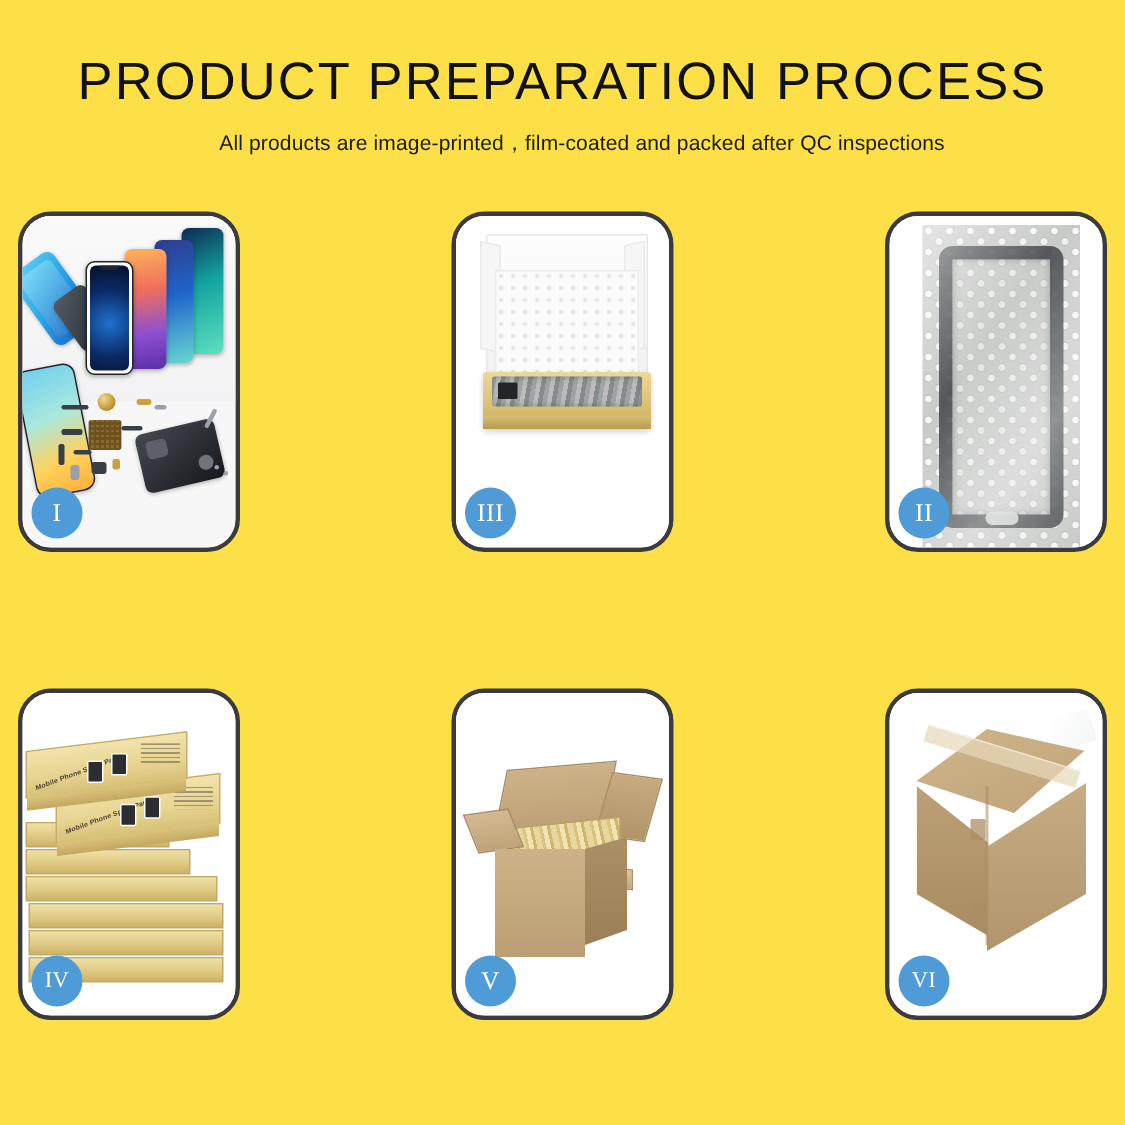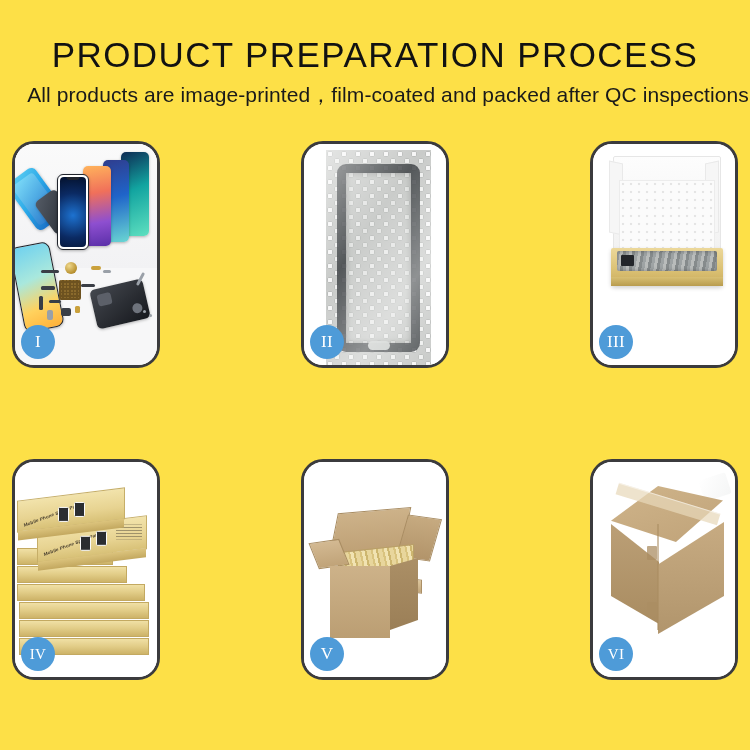--- a/index.html
+++ b/index.html
@@ -31,21 +31,21 @@
     font-size: 35px;
     font-weight: 400;
     letter-spacing: 1.4px;
     color: #121212;
     line-height: 42px;
     white-space: nowrap;
     font-family: "Liberation Sans", sans-serif;
   }
   .subtitle {
     margin-top: 9px;
-    font-size: 21px;
+    font-size: 14px;
     font-weight: 400;
     letter-spacing: 0.1px;
     color: #1a1a1a;
     line-height: 20px;
     white-space: nowrap;
     font-family: "Liberation Sans", sans-serif;
     margin-left: 26px;
   }
 
   
@@ -409,41 +409,41 @@
         <div class="chip gold" style="left:60px;top:162px;width:5px;height:7px;"></div>
         <div class="chip" style="left:66px;top:140px;width:14px;height:3px;"></div>
         <div class="chip silver" style="left:124px;top:128px;width:3px;height:14px;transform:rotate(28deg);"></div>
         <div class="chip silver" style="left:128px;top:166px;width:3px;height:3px;border-radius:50%;"></div>
         <div class="chip silver" style="left:134px;top:170px;width:3px;height:3px;border-radius:50%;"></div>
       </div>
       <div class="badge">I</div>
     </div>
 
     <div class="panel">
-      <div class="panel-photo bubble-scene">
-        <div class="wrapfield">
-          <div class="screenglass"></div>
-          <div class="glass-sheen"></div>
-        </div>
-      </div>
-      <div class="badge">II</div>
-    </div>
-
-    <div class="panel">
       <div class="panel-photo mailer">
         <div class="lid-back"></div>
         <div class="lid-flap-l"></div>
         <div class="lid-flap-r"></div>
         <div class="foam-sheet"></div>
         <div class="tray">
           <div class="tray-inner"></div>
           <div class="tray-lip"></div>
         </div>
       </div>
       <div class="badge">III</div>
+    </div>
+
+    <div class="panel">
+      <div class="panel-photo bubble-scene">
+        <div class="wrapfield">
+          <div class="screenglass"></div>
+          <div class="glass-sheen"></div>
+        </div>
+      </div>
+      <div class="badge">II</div>
     </div>
 
     <div class="panel">
       <div class="panel-photo stack">
 
         <div class="shelf" style="left:4px;top:176px;width:130px;height:17px;"></div>
         <div class="shelf" style="left:4px;top:158px;width:130px;height:17px;"></div>
         <div class="shelf" style="left:4px;top:140px;width:130px;height:17px;"></div>
         <div class="shelf" style="left:2px;top:122px;width:128px;height:17px;"></div>
         <div class="shelf" style="left:2px;top:104px;width:110px;height:17px;"></div>

